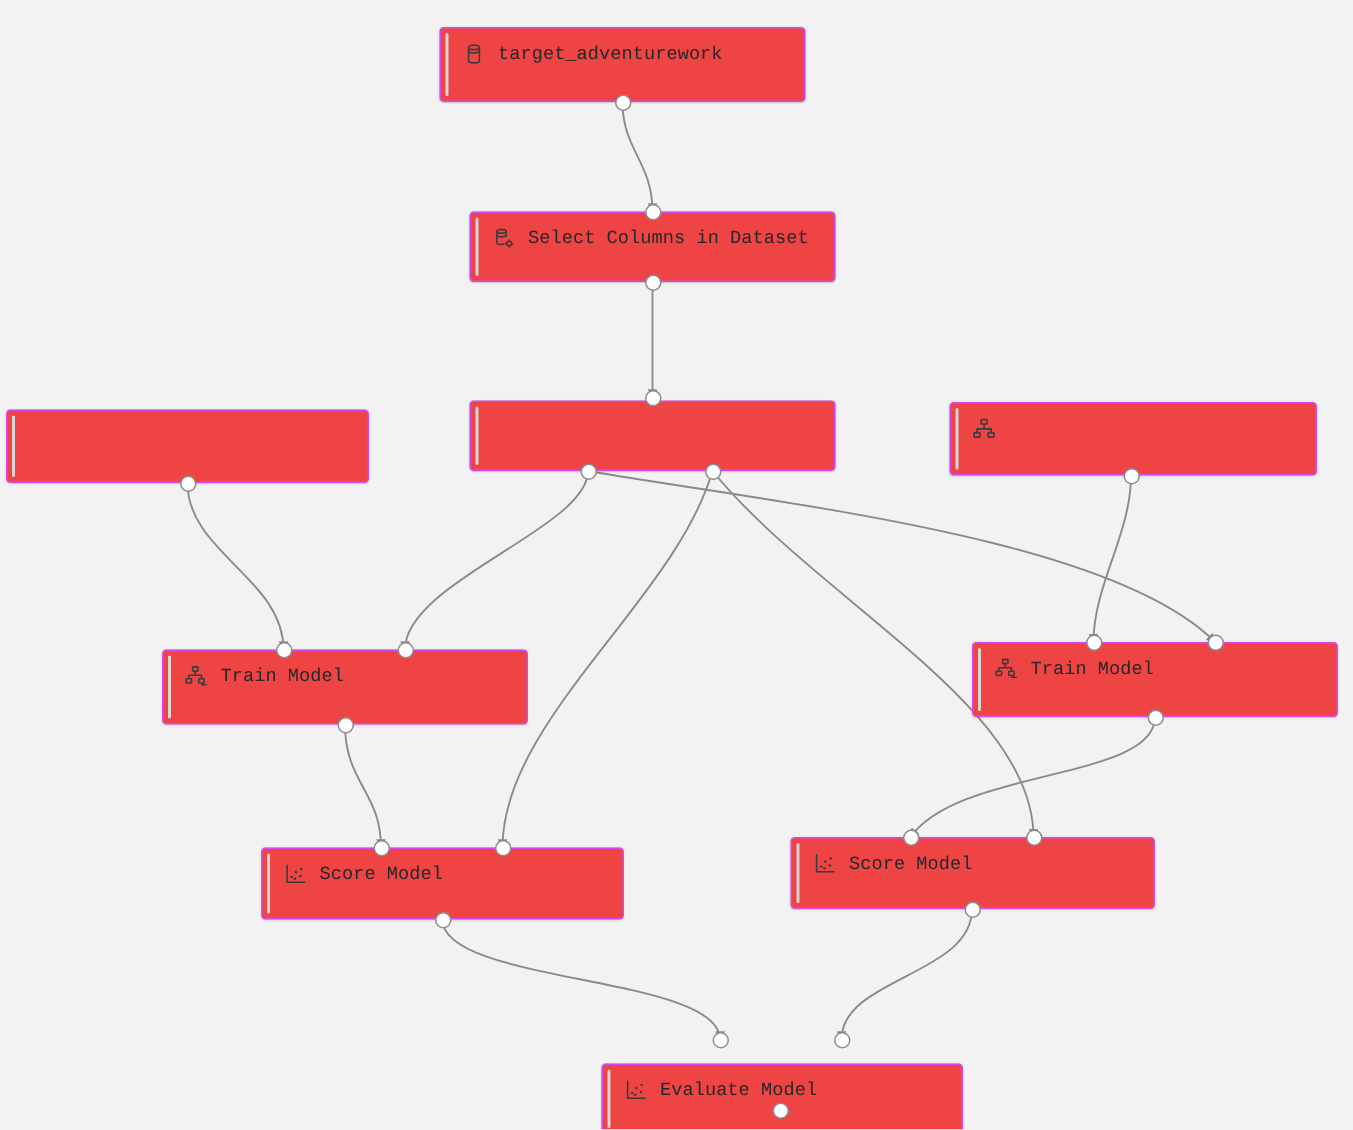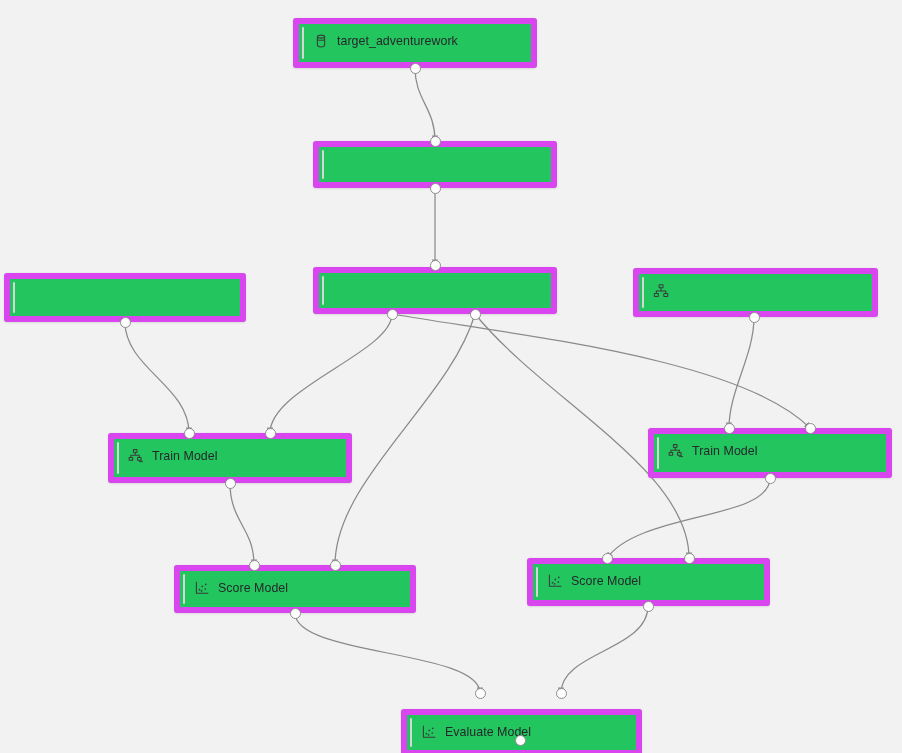--- a/index.html
+++ b/index.html
@@ -19,25 +19,26 @@
     position: absolute;
     left: 0;
     top: 0;
     width: 902px;
     height: 753px;
     pointer-events: none;
   }
   .node {
     position: absolute;
     box-sizing: border-box;
-    background: #22c55e;
-    border: 6px solid #d946ef;
+    background: #ef4444;
+    border: 1px solid #d946ef;
     border-radius: 3px;
     box-shadow: 0 0.6px 1.8px rgba(0,0,0,0.10), 0 0.1px 0.6px rgba(0,0,0,0.11);
     overflow: hidden;
+    font-family: Liberation Mono, monospace;
   }
   .node .accent {
     position: absolute;
     left: 3px;
     top: 3px;
     bottom: 3px;
     width: 2px;
     background: #d6d6d6;
     border-radius: 1px;
   }
@@ -109,20 +110,31 @@
               <ellipse cx="8" cy="3.6" rx="3.6" ry="1.5"></ellipse>
               <path d="M4.4 3.6 V12.3 C4.4 13.2 6 13.9 8 13.9 C10 13.9 11.6 13.2 11.6 12.3 V3.6"></path>
               <path d="M4.4 5.9 C4.4 6.7 6 7.3 8 7.3 C10 7.3 11.6 6.7 11.6 5.9"></path>
             </svg></span>
           <span class="label">target_adventurework</span>
         </div>
       </div>
       <div class="port" style="left: 415px; top: 68px;"></div>
       <div class="node" style="left: 313px; top: 141px; width: 244px; height: 47px;">
         <div class="accent"></div>
+        <div class="row">
+          <span class="glyph"><svg viewBox="0 0 16 16" fill="none" stroke="currentColor" stroke-width="1.05">
+              <ellipse cx="6.3" cy="3.2" rx="3.1" ry="1.3"></ellipse>
+              <path d="M3.2 3.2 V10.6 C3.2 11.4 4.6 12 6.3 12 C7.1 12 7.8 11.9 8.4 11.7"></path>
+              <path d="M9.4 3.2 V7.0"></path>
+              <path d="M3.2 5.6 C3.2 6.3 4.6 6.9 6.3 6.9 C7.4 6.9 8.4 6.7 9.0 6.3"></path>
+              <circle cx="11.5" cy="11.4" r="1.6"></circle>
+              <path d="M11.5 8.6 v0.9 M11.5 13.3 v0.9 M8.7 11.4 h0.9 M13.4 11.4 h0.9" stroke-width="0.95"></path>
+            </svg></span>
+          <span class="label">Select Columns in Dataset</span>
+        </div>
       </div>
       <div class="port" style="left: 435px; top: 141px;"></div>
       <div class="port" style="left: 435px; top: 188px;"></div>
       <div class="node" style="left: 313px; top: 267px; width: 244px; height: 47px;">
         <div class="accent"></div>
       </div>
       <div class="port" style="left: 435px; top: 265px;"></div>
       <div class="port" style="left: 392px; top: 314px;"></div>
       <div class="port" style="left: 475px; top: 314px;"></div>
       <div class="node" style="left: 4px; top: 273px; width: 242px; height: 49px;">

